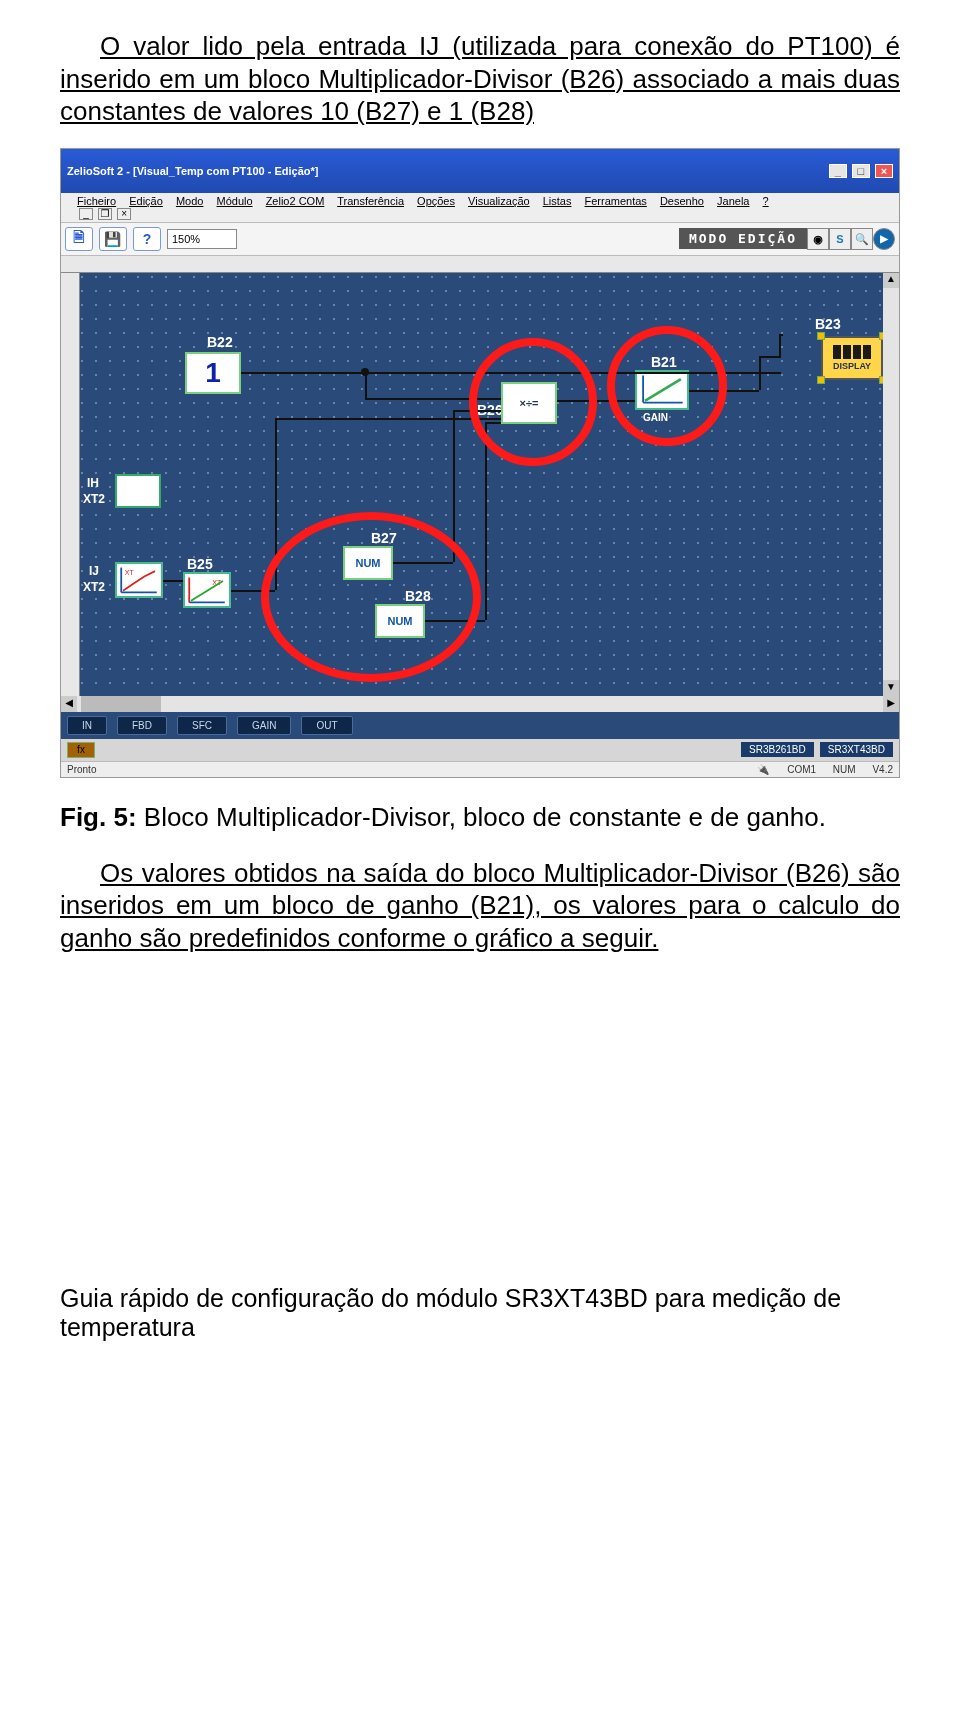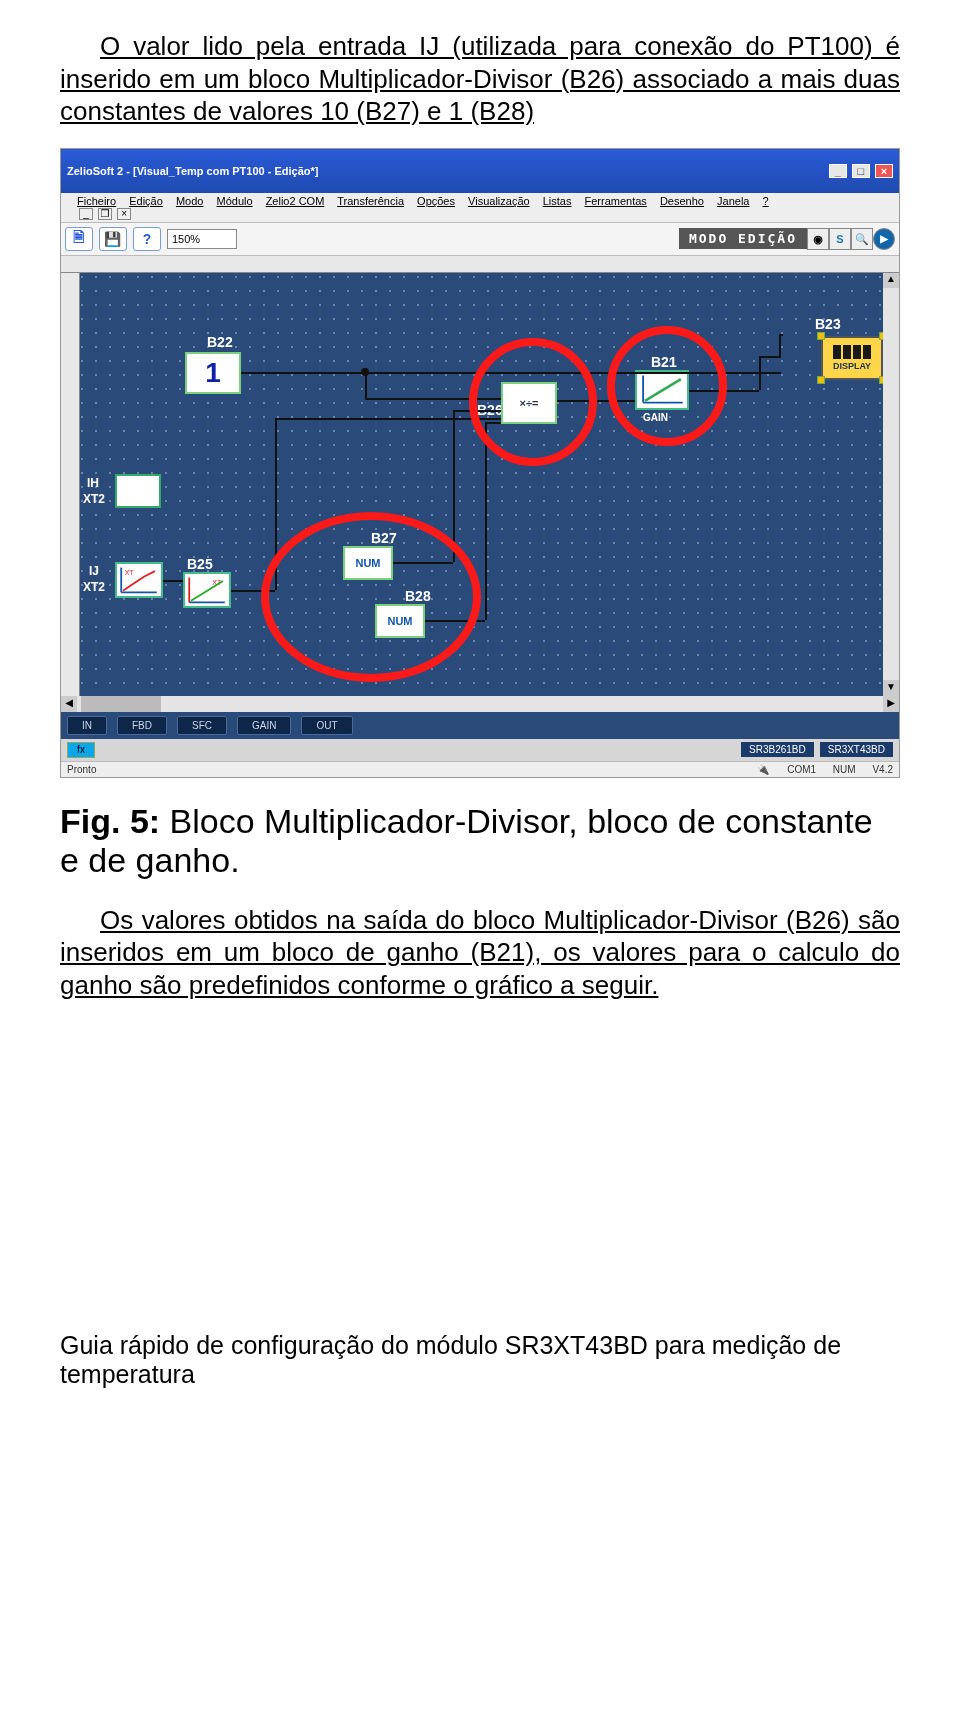--- a/index.html
+++ b/index.html
@@ -14,21 +14,21 @@
   
   .para {
     font-size: 26px;
     line-height: 1.25;
     text-align: justify;
     margin-bottom: 20px;
     text-decoration: underline;
   }
   .para.first { text-indent: 40px; }
   .caption {
-    font-size: 34px;
+    font-size: 26px;
     margin: 24px 0 24px 0;
   }
   .caption .label { font-weight: bold; }
   .footer {
     margin-top: 330px;
     font-size: 25px;
   }
 
   
   .shot {
@@ -236,21 +236,21 @@
 
   .tabbar {
     background:#2a4a7a; padding:4px 6px; display:flex; gap:10px;
   }
   .tabbar .tab{
     background:#0e2648; color:#c8d8ea; font-size:10px;
     padding:3px 14px; border:1px solid #4a6a9a; border-radius:2px;
   }
 
   .fnrow { background:#d6d6d6; height:22px; display:flex; align-items:center; padding:0 6px; justify-content:space-between;}
-  .fnrow .fx { width:28px;height:16px;border:1px solid #8a6; background:#0ea5e9; font-size:10px; text-align:center; line-height:14px;}
+  .fnrow .fx { width:28px;height:16px;border:1px solid #8a6; background:#a16207; font-size:10px; text-align:center; line-height:14px;}
   .fnrow .right { display:flex; gap:6px; }
   .fnrow .pill { background:#1a3a6a; color:#fff; font-size:10px; padding:2px 8px;}
 
   .status {
     background:#eee; border-top:1px solid #bbb;
     display:flex; justify-content:space-between;
     padding:2px 6px; font-size:10px; color:#333;
   }
   .status .right span { margin-left:14px; }
   .status .right .icon { display:inline-block; margin-right:3px;}

